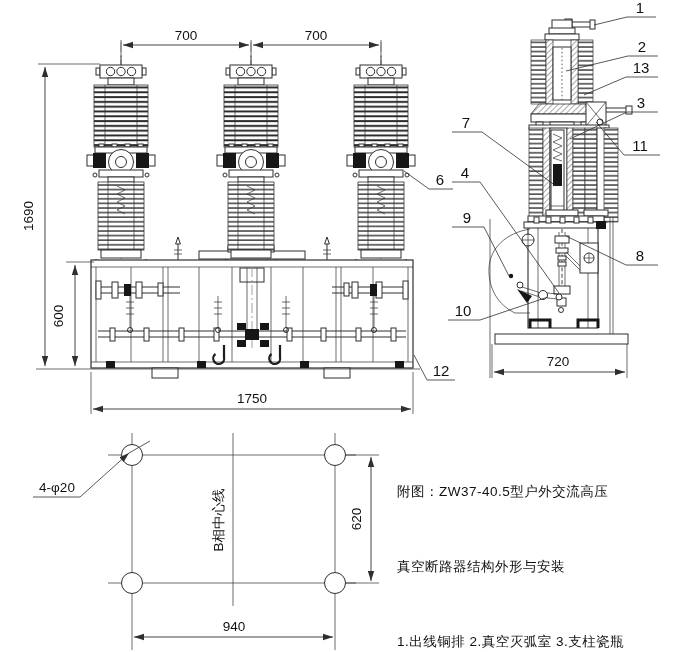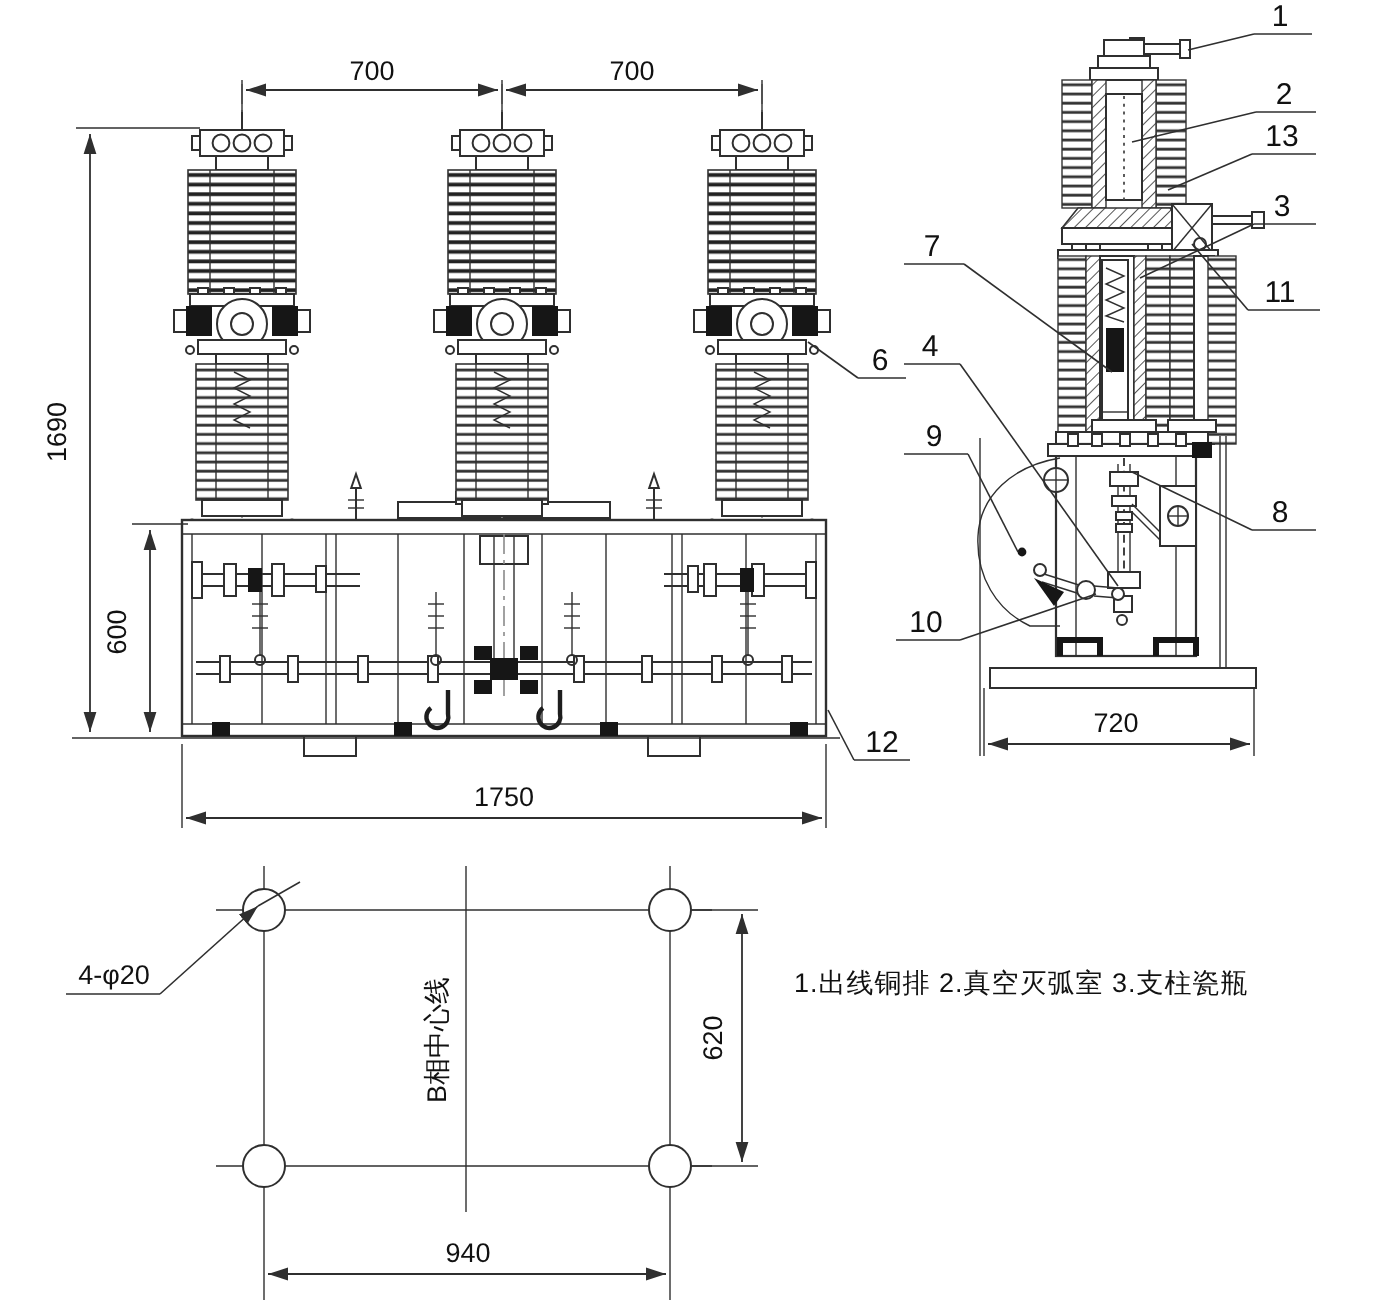--- a/index.html
+++ b/index.html
@@ -408,19 +408,21 @@
     <line x1="429" y1="189" x2="453" y2="189" class="ldr"></line>
         <line x1="429" y1="189" x2="404" y2="171" class="ldr"></line>
     <text class="c" x="440" y="185" text-anchor="middle">6</text>
     <line x1="427" y1="380" x2="455" y2="380" class="ldr"></line>
         <line x1="427" y1="380" x2="414" y2="355" class="ldr"></line>
     <text class="c" x="441" y="376" text-anchor="middle">12</text>
   </g>
 </svg>
 
 <div id="legend">
+  <div>附图：ZW37-40.5型户外交流高压</div>
+  <div>真空断路器结构外形与安装</div>
   <div>1.出线铜排 2.真空灭弧室 3.支柱瓷瓶</div>
   
   
   
   
 </div>
 </div>
 
 </body></html>

